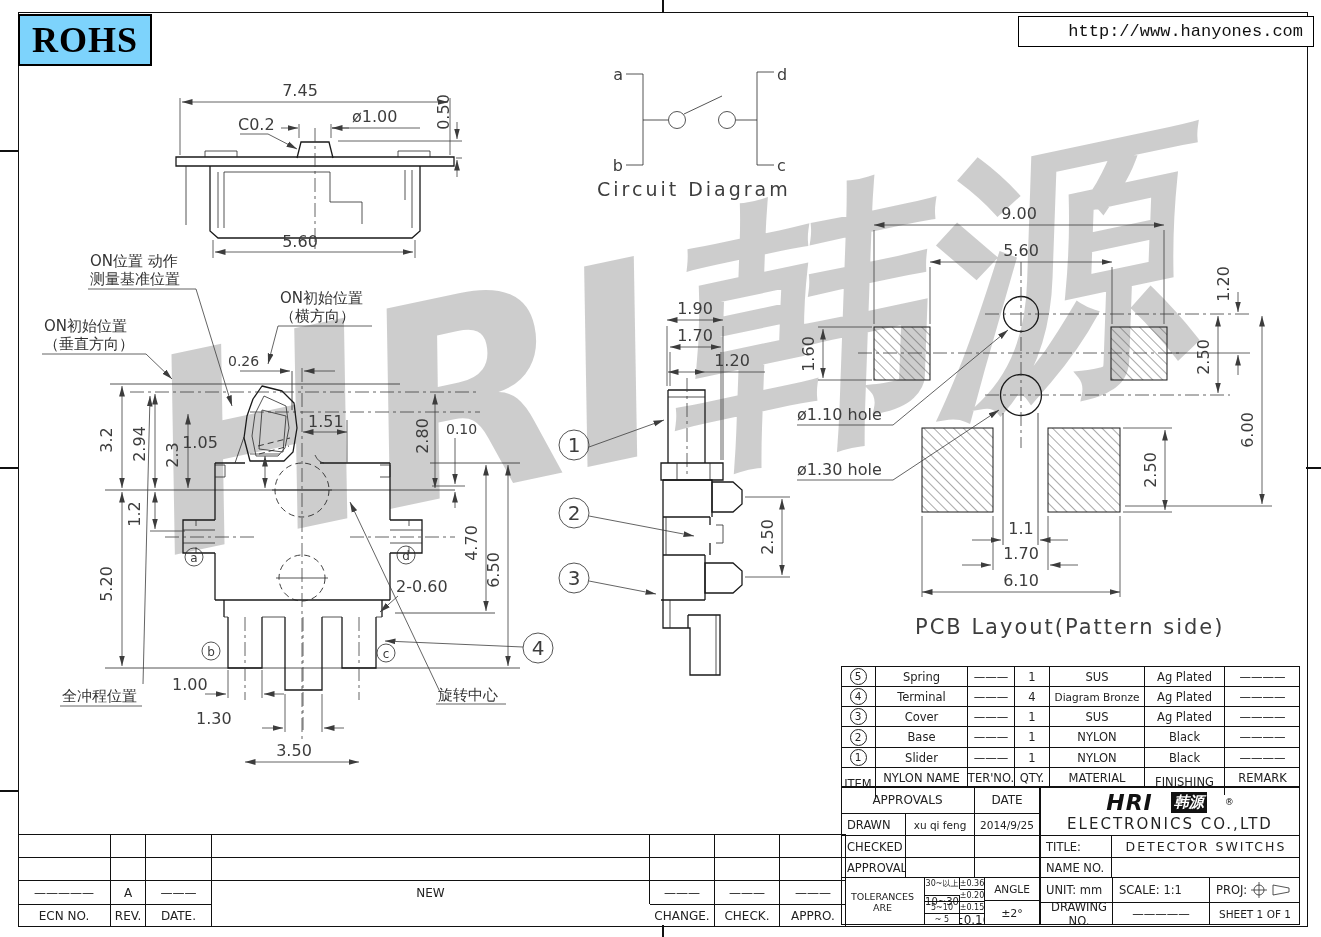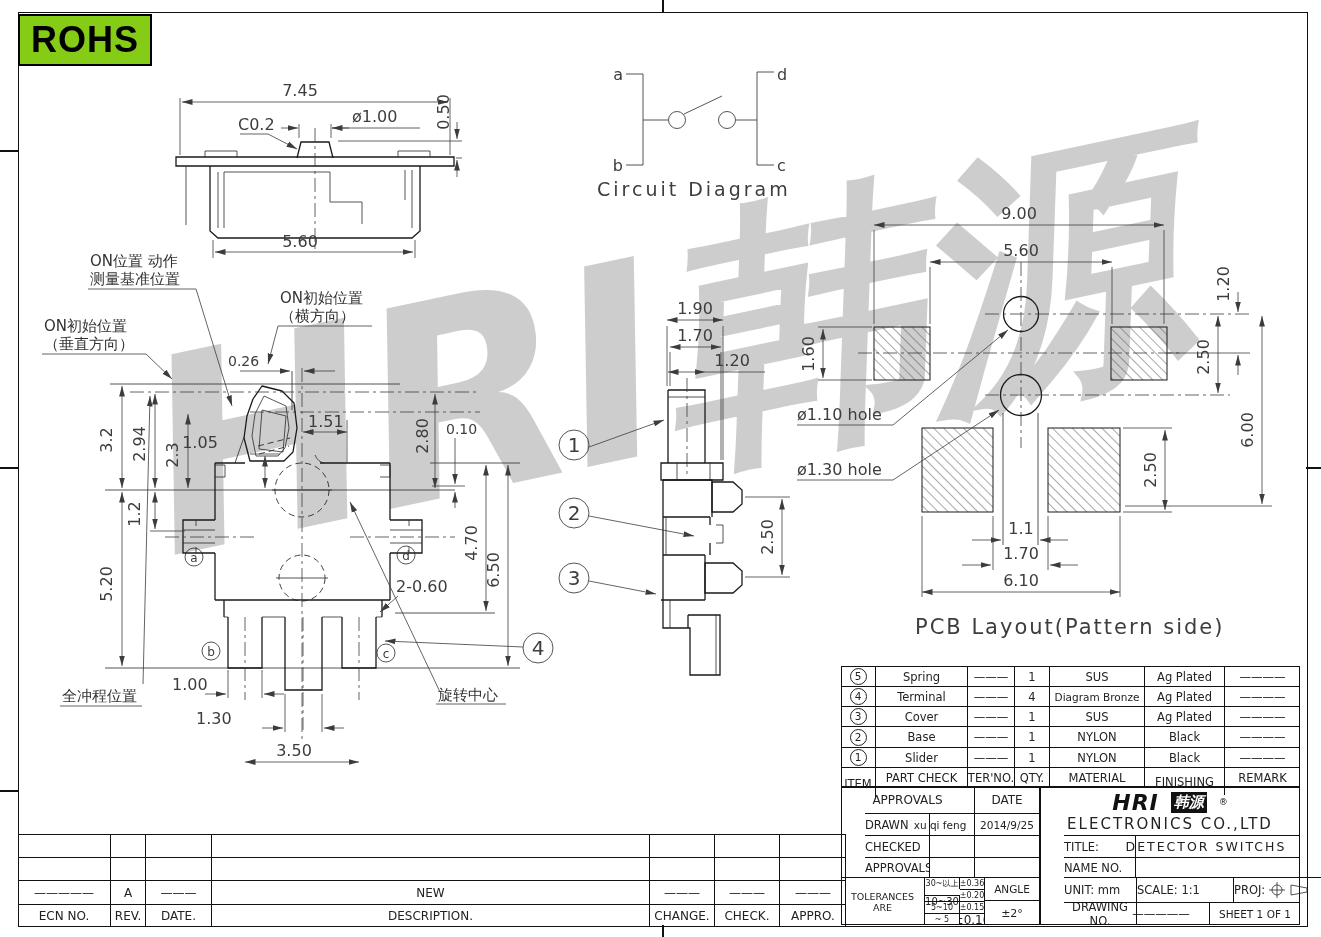--- a/index.html
+++ b/index.html
@@ -5,65 +5,66 @@
   html,body{margin:0;padding:0;background:#e8e8e8;}
   .page{position:relative;width:1321px;height:937px;background:#ffffff;overflow:hidden;
         font-family:"DejaVu Sans",sans-serif;color:#222;}
   .frame{position:absolute;left:18px;top:12px;width:1288px;height:913px;border:1.5px solid #111;}
   .tick{position:absolute;background:#111;}
   .watermark{position:absolute;left:150px;top:330px;z-index:0;font-size:270px;line-height:270px;
              font-weight:bold;font-style:italic;white-space:nowrap;color:rgba(90,90,90,0.30);
              transform:rotate(-12deg);transform-origin:0 50%;letter-spacing:-6px;
              font-family:"DejaVu Sans",sans-serif;}
   .rohs{position:absolute;left:18px;top:14px;width:130px;height:48px;border:2px solid #000;
-        background:#84cc16;display:flex;align-items:center;justify-content:center;
-        font-family:Liberation Sans, sans-serif;font-weight:bold;font-size:36px;letter-spacing:1px;color:#000;z-index:3;}
+        background:#7dd3fc;display:flex;align-items:center;justify-content:center;
+        font-family:Liberation Serif, serif;font-weight:bold;font-size:36px;letter-spacing:1px;color:#000;z-index:3;}
   .urlbox{position:absolute;left:1018px;top:16px;width:296px;height:31px;border:1.5px solid #000;
         background:#fff;display:flex;align-items:center;justify-content:flex-end;padding-right:10px;
         box-sizing:border-box;font-family:"Liberation Mono",monospace;font-size:17px;color:#111;z-index:3;}
   svg{position:absolute;overflow:visible;z-index:2;}
   svg text{font-family:"DejaVu Sans",sans-serif;fill:#3d3d3d;font-size:16px;}
   svg text.cjk{font-size:15px;fill:#333;}
   svg text.sm{font-size:14px;}
   .ol{stroke:#1a1a1a;stroke-width:1.3;fill:none;}
   .il{stroke:#2a2a2a;stroke-width:0.8;fill:none;}
   .dim{stroke:#3c3c3c;stroke-width:0.8;fill:none;}
   .cl{stroke:#3c3c3c;stroke-width:0.8;fill:none;stroke-dasharray:14 4 3 4;}
   .dash{stroke:#2a2a2a;stroke-width:0.9;fill:none;stroke-dasharray:6 4;}
   .note{position:absolute;left:548px;top:742px;z-index:2;font-size:17px;line-height:23px;
         color:#3a3a3a;white-space:pre;letter-spacing:0.5px;word-spacing:3px;}
   
   .tbl{position:absolute;z-index:3;background:transparent;font-size:11.5px;color:#222;}
   .cell{position:absolute;box-sizing:border-box;display:flex;align-items:center;justify-content:center;
         border-right:1px solid #111;border-top:1px solid #111;text-align:center;overflow:hidden;}
-  .cell.left{justify-content:flex-start;margin-left:24px;}
+  .cell.left{justify-content:flex-start;padding-left:6px;}
   .outer{position:absolute;border:1.5px solid #111;box-sizing:border-box;}
   .cnum{display:inline-block;width:15px;height:15px;line-height:14px;border:1px solid #222;
         border-radius:50%;font-size:10.5px;text-align:center;}
-  .logo{display:flex;align-items:center;justify-content:center;gap:12px;}
+  .logo{display:flex;align-items:center;justify-content:center;gap:18px;}
   .logo .hr{font-weight:bold;font-style:italic;font-size:22px;color:#111;letter-spacing:1px;}
   .logo .cn{background:#111;color:#fff;font-size:15px;font-weight:bold;padding:1px 3px;font-style:italic;}
   .logo .reg{font-size:9px;vertical-align:top;color:#111;}
 </style>
 </head>
 <body>
 
 <div class="page">
 
   <div class="watermark">HRI韩源</div>
 
   <div class="frame"></div>
   <div class="tick" style="left:0;top:150px;width:18px;height:1.5px"></div>
   <div class="tick" style="left:0;top:467px;width:18px;height:1.5px"></div>
   <div class="tick" style="left:0;top:790px;width:18px;height:1.5px"></div>
   <div class="tick" style="left:1306px;top:467px;width:15px;height:1.5px"></div>
   <div class="tick" style="left:662px;top:0;width:1.5px;height:12px"></div>
   <div class="tick" style="left:662px;top:925px;width:1.5px;height:12px"></div>
 
   <div class="rohs">ROHS</div>
+  <div class="urlbox">http://www.hanyones.com</div>
 
   <svg style="left:150px;top:70px" width="340" height="200" viewBox="150 70 340 200">
     <defs>
       <marker id="arrT" markerWidth="11" markerHeight="7" refX="10.5" refY="3.5" orient="auto-start-reverse" markerUnits="userSpaceOnUse">
         <path d="M0,0.6 L10.5,3.5 L0,6.4 z" fill="#3c3c3c"></path>
       </marker>
     </defs>
     <path class="ol" d="M176,157 H454 V166 H176 Z"></path>
     <path class="il" d="M205,151 H237 V157 M205,151 V157 M398,151 H430 V157 M398,151 V157"></path>
     <path class="ol" d="M210,166 V231 L218,238 H412 L420,231 V166"></path>
@@ -393,21 +394,21 @@
         <span class="cnum">1</span>
       </div>
     <div class="cell" style="left:35px;top:81px;width:92px;height:20px">Slider</div>
     <div class="cell" style="left:127px;top:81px;width:47px;height:20px">———</div>
     <div class="cell" style="left:174px;top:81px;width:35px;height:20px">1</div>
     <div class="cell" style="left:209px;top:81px;width:95px;height:20px">NYLON</div>
     <div class="cell" style="left:304px;top:81px;width:80px;height:20px">Black</div>
     <div class="cell" style="left:384px;top:81px;width:75px;height:20px;border-right:none">————</div>
 
     <div class="cell" style="left:0;top:101px;width:35px;height:32px">ITEM</div>
-    <div class="cell" style="left:35px;top:101px;width:92px;height:20px">PART CHECK</div>
+    <div class="cell" style="left:35px;top:101px;width:92px;height:20px">NYLON NAME</div>
     <div class="cell" style="left:127px;top:101px;width:47px;height:20px">TER'NO.</div>
     <div class="cell" style="left:174px;top:101px;width:35px;height:20px">QTY.</div>
     <div class="cell" style="left:209px;top:101px;width:95px;height:20px">MATERIAL</div>
     <div class="cell" style="left:304px;top:101px;width:80px;height:28px">FINISHING</div>
     <div class="cell" style="left:384px;top:101px;width:75px;height:20px;border-right:none">REMARK</div>
     <div class="outer" style="left:0;top:0;width:459px;height:121px"></div>
   </div>
 
   <div class="tbl" style="left:841px;top:787px;width:459px;height:138px;font-size:11.5px">
 
@@ -481,20 +482,19 @@
     <div class="cell" style="left:0;top:46px;width:93px;height:24px">—————</div>
     <div class="cell" style="left:93px;top:46px;width:35px;height:24px">A</div>
     <div class="cell" style="left:128px;top:46px;width:66px;height:24px">———</div>
     <div class="cell" style="left:194px;top:46px;width:438px;height:24px">NEW</div>
     <div class="cell" style="left:632px;top:46px;width:65px;height:24px">———</div>
     <div class="cell" style="left:697px;top:46px;width:65px;height:24px">———</div>
     <div class="cell" style="left:762px;top:46px;width:66px;height:24px;border-right:none">———</div>
     <div class="cell" style="left:0;top:70px;width:93px;height:23px">ECN NO.</div>
     <div class="cell" style="left:93px;top:70px;width:35px;height:23px">REV.</div>
     <div class="cell" style="left:128px;top:70px;width:66px;height:23px">DATE.</div>
-    <div class="cell" style="left:194px;top:70px;width:438px;height:23px">DESCRIPTION.</div>
     <div class="cell" style="left:632px;top:70px;width:65px;height:23px">CHANGE.</div>
     <div class="cell" style="left:697px;top:70px;width:65px;height:23px">CHECK.</div>
     <div class="cell" style="left:762px;top:70px;width:66px;height:23px;border-right:none">APPRO.</div>
     <div class="outer" style="left:0;top:0;width:828px;height:93px"></div>
   </div>
 
 </div>
 
 </body></html>

